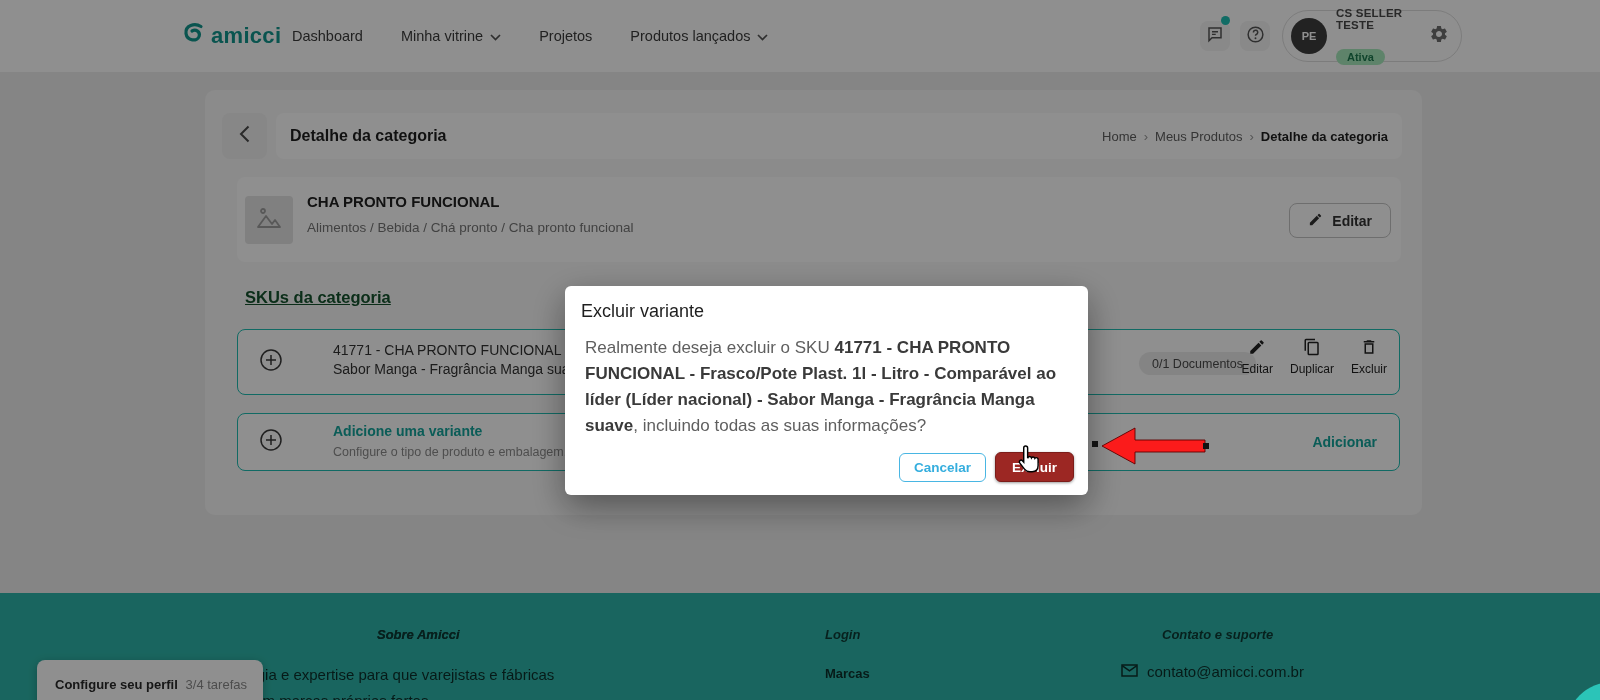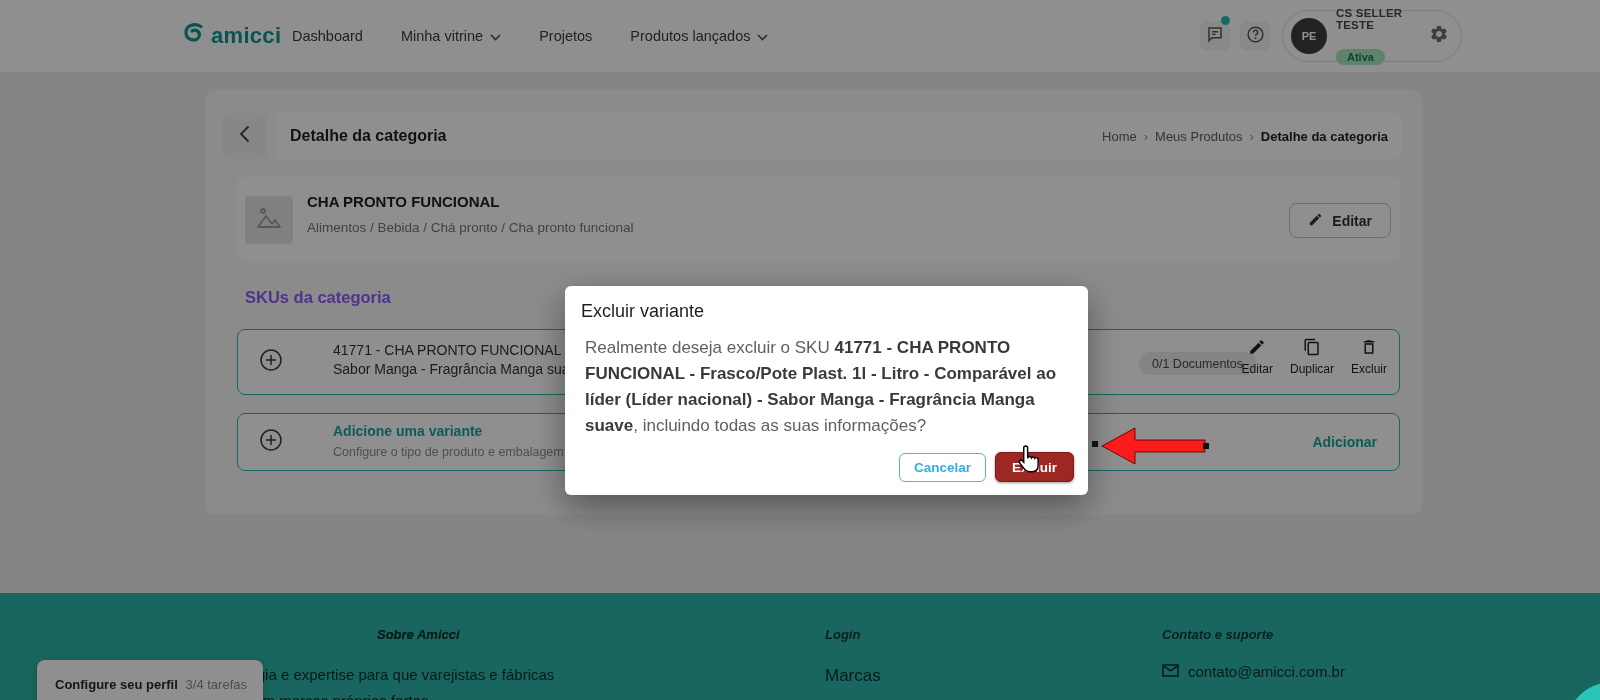--- a/index.html
+++ b/index.html
@@ -29,39 +29,39 @@
   .crumb-link{cursor:pointer;}
   .crumb-sep{color:#9a9a9a;}
   .crumb-current{font-weight:700;color:#1f1f1f;}
 
   .category-card{position:absolute;left:237px;top:177px;width:1164px;height:85px;background:#ffffff;border-radius:8px;}
   .cat-thumb{position:absolute;left:8px;top:19px;width:48px;height:48px;background:#e4e4e4;border-radius:4px;display:flex;align-items:center;justify-content:center;}
   .cat-name{position:absolute;left:70px;top:16px;font-size:15px;font-weight:700;color:#212121;}
   .cat-path{position:absolute;left:70px;top:43px;font-size:13.5px;color:#757575;}
   .edit-btn{position:absolute;right:10px;top:26px;height:35px;padding:0 18px;border:1px solid #c4c4c4;border-radius:8px;background:#fff;display:flex;align-items:center;gap:9px;font-size:14px;font-weight:600;color:#333;cursor:pointer;}
 
-  .skus-heading{position:absolute;left:245px;top:288px;font-size:16.5px;font-weight:700;color:#8b5cf6;}
+  .skus-heading{position:absolute;left:245px;top:288px;font-size:16.5px;font-weight:700;color:#14532d;text-decoration:underline;}
 
   .sku-row{position:absolute;left:237px;width:1163px;background:#ffffff;border:1px solid #1fbdb2;border-radius:8px;}
   .row-1{top:329px;height:66px;}
   .row-2{top:413px;height:58px;cursor:pointer;}
   .plus-wrap{position:absolute;left:21px;top:50%;transform:translateY(-50%);}
   .sku-name{position:absolute;left:95px;top:11px;width:760px;font-size:14px;font-weight:500;color:#333;line-height:19px;}
   .docs-badge{position:absolute;left:901px;top:22px;height:23px;background:#ececec;border-radius:12px;padding:0 13px;display:flex;align-items:center;font-size:12.5px;color:#4a4a4a;}
   .row-actions{position:absolute;right:12px;top:8px;display:flex;gap:17px;}
   .action-col{display:flex;flex-direction:column;align-items:center;gap:2px;cursor:pointer;}
   .action-label{font-size:12px;color:#1f1f1f;}
   .add-title{position:absolute;left:95px;top:9px;font-size:14px;font-weight:700;color:#14a59c;}
   .add-sub{position:absolute;left:95px;top:31px;font-size:12.5px;color:#8b8b8b;}
   .add-action{position:absolute;right:22px;top:50%;transform:translateY(-50%);font-size:14px;font-weight:700;color:#14a59c;cursor:pointer;}
 
   
   .footer{position:absolute;left:0;top:593px;width:1600px;height:107px;background:#2eb5a9;}
   .f-head{position:absolute;font-size:13px;font-weight:700;color:#0d3a35;font-style:italic;}
-  .f-item{position:absolute;font-size:17px;font-weight:400;color:#0c2f2b;cursor:pointer;}
+  .f-item{position:absolute;font-size:13px;font-weight:700;color:#0c2f2b;cursor:pointer;}
   .f-line{position:absolute;font-size:15px;font-weight:500;color:#0c2f2b;}
   .f-mailrow{position:absolute;display:flex;align-items:center;gap:9px;font-size:15px;color:#0c2f2b;cursor:pointer;}
 
   
   .tasks-popup{position:absolute;left:37px;top:660px;width:226px;height:48px;background:#ffffff;border-radius:8px 8px 0 0;box-shadow:0 2px 8px rgba(0,0,0,.25);display:flex;align-items:center;padding:0 16px 0 18px;cursor:pointer;}
   .tasks-title{font-size:13px;font-weight:700;color:#2a2a2a;}
   .tasks-count{margin-left:auto;font-size:13px;color:#8a8a8a;}
 
   
   .overlay{position:absolute;inset:0;background:rgba(0,0,0,0.44);z-index:50;}
@@ -245,21 +245,21 @@
   <div class="footer">
     <div class="f-head" style="left:377px;top:627px;position:fixed;">Sobre Amicci</div>
   </div>
 
   <div class="f-head" style="left:377px;top:627px;">Sobre Amicci</div>
   <div class="f-line" style="left:205px;top:666px;">Tecnologia e expertise para que varejistas e fábricas</div>
   <div class="f-line" style="left:205px;top:692px;">construam marcas próprias fortes.</div>
   <div class="f-head" style="left:825px;top:627px;">Login</div>
   <div class="f-item" style="left:825px;top:666px;">Marcas</div>
   <div class="f-head" style="left:1162px;top:627px;">Contato e suporte</div>
-  <div class="f-mailrow" style="left:1162px;top:663px;">
+  <div class="f-mailrow" style="left:1121px;top:663px;">
     <span>
       <svg width="17" height="13" viewBox="0 0 17 13">
           <rect x="1" y="1" width="15" height="11" fill="none" stroke="#0c2f2b" stroke-width="1.5"></rect>
           <path d="M1.5 1.8l7 5 7-5" fill="none" stroke="#0c2f2b" stroke-width="1.5"></path>
         </svg>
     </span>
     <span>contato@amicci.com.br</span>
   </div>
 
   <div class="tasks-popup">

